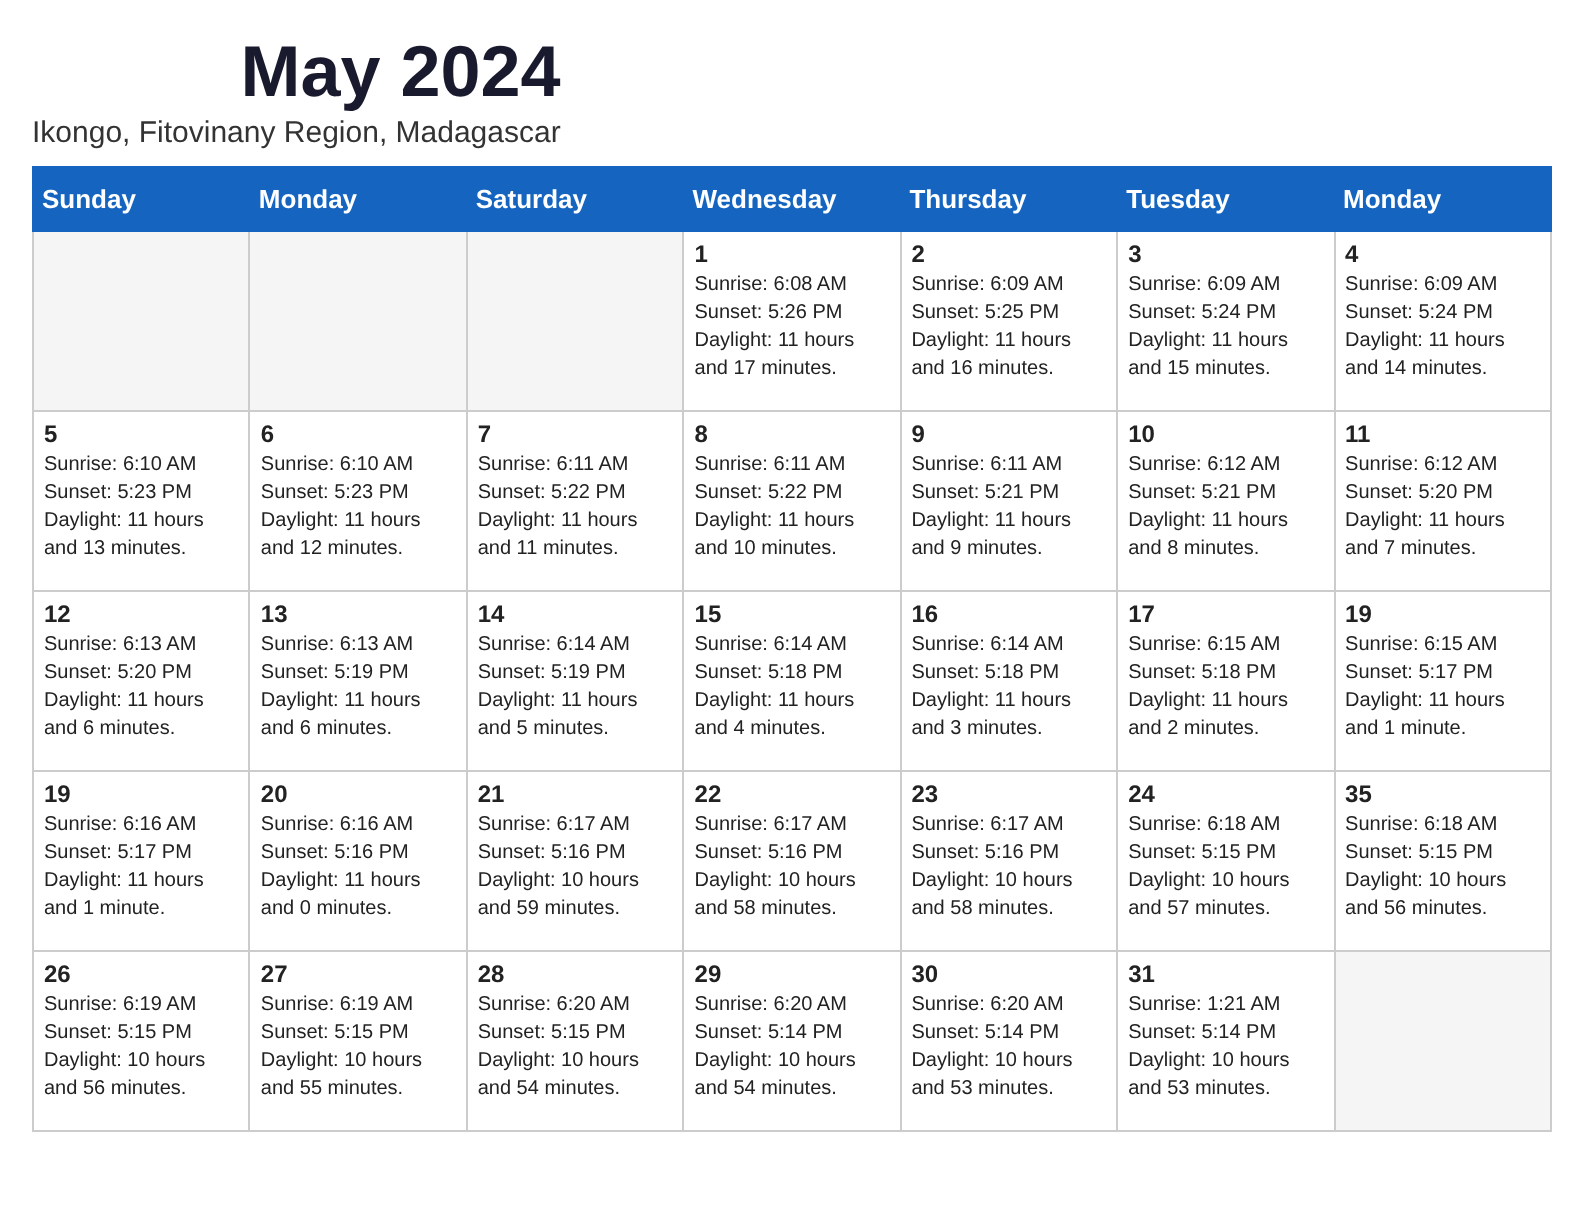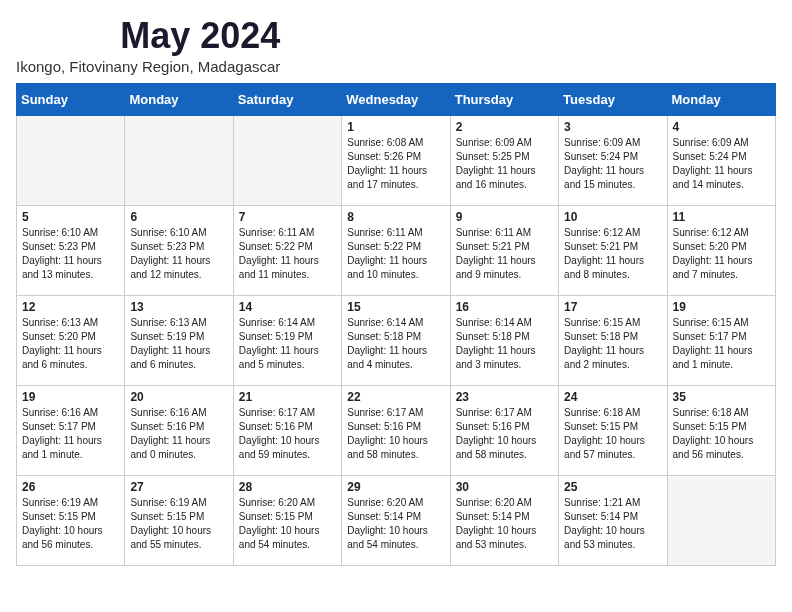--- a/index.html
+++ b/index.html
@@ -321,21 +321,21 @@
 and 54 minutes.</div>
         </td>
         <td>
           <span class="day-number">30</span>
           <div class="day-info" style="white-space: pre-line;">Sunrise: 6:20 AM
 Sunset: 5:14 PM
 Daylight: 10 hours
 and 53 minutes.</div>
         </td>
         <td>
-          <span class="day-number">25</span>
+          <span class="day-number">31</span>
           <div class="day-info" style="white-space: pre-line;">Sunrise: 1:21 AM
 Sunset: 5:14 PM
 Daylight: 10 hours
 and 53 minutes.</div>
         </td>
         <td class="empty"></td>
       </tr>
     </tbody>
 </table>
 

